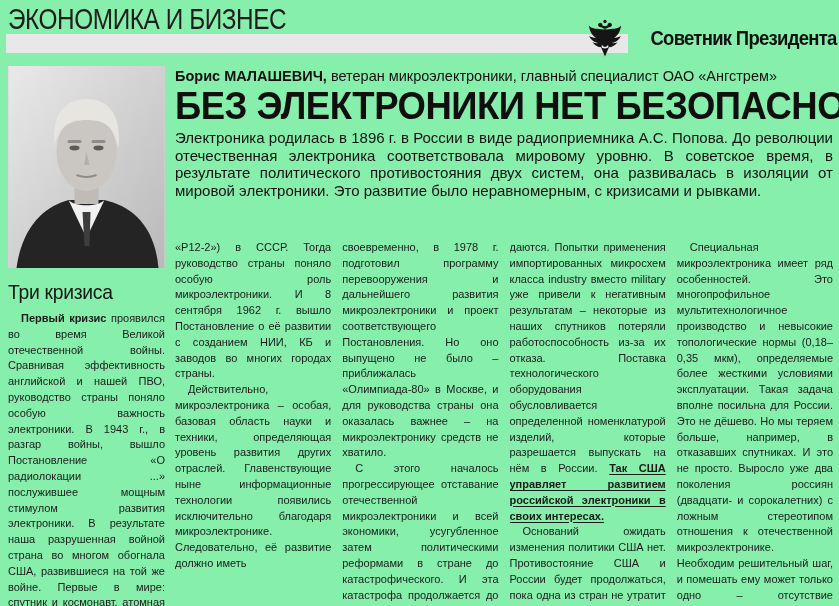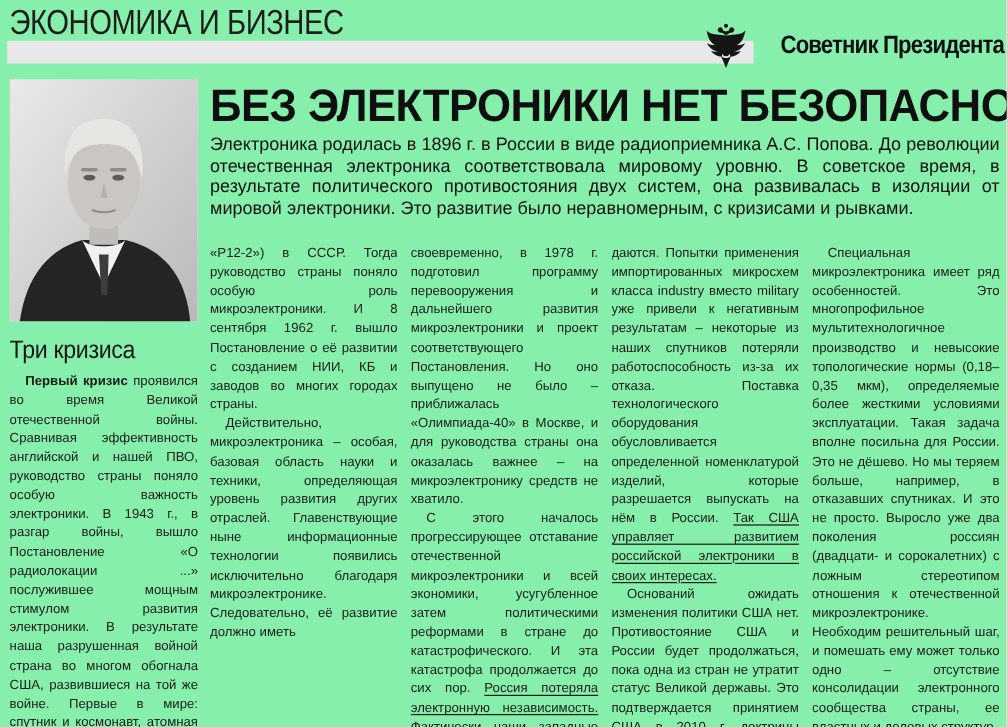--- a/index.html
+++ b/index.html
@@ -48,23 +48,23 @@
     letter-spacing:-0.5px;
   }
   .lead {
     font-size:15px; line-height:17.5px; text-align:justify; color:#111;
   }
 
   
   .body-text { font-size:11px; line-height:15.8px; text-align:justify; color:#1a1a1a; }
   .body-text p { margin:0; }
   .body-text p.ind { text-indent:13px; }
-  .u { text-decoration:underline; text-underline-offset:2px; font-weight:400; }
+  .u { text-decoration:underline; text-underline-offset:2px; font-weight:700; }
   .cols { position:absolute; left:175px; top:204px; width:658px; height:402px; display:flex; gap:11px; overflow:hidden; }
-  .col { flex:1 1 0; overflow:hidden; }
+  .col { flex:1 1 0; overflow:hidden;margin-top:36px; }
 </style>
 </head>
 <body>
 
 <div class="page">
 
   <div class="section-title">ЭКОНОМИКА И БИЗНЕС</div>
   <div class="gray-bar"></div>
   <div class="logo">
     <svg class="eagle" viewBox="0 0 32 36" aria-hidden="true">
@@ -103,34 +103,37 @@
       <path d="M68 109 Q78 113 88 109" stroke="#8f8c88" stroke-width="2" fill="none"></path>
     </svg>
     <div class="col-heading">Три кризиса</div>
     <div class="body-text">
       <p class="ind"><b>Первый кризис</b><span> проявился во время Великой отечественной войны. Сравнивая эффективность английской и нашей ПВО, руководство страны поняло особую важность электроники. В 1943 г., в разгар войны, вышло Постановление «О радиолокации ...» послужившее мощным стимулом развития электроники. В результате наша разрушенная войной страна во многом обогнала США, развившиеся на той же войне. Первые в мире: спутник и космонавт, атомная электростанция (в Обнинске), пассажирский реактивный самолет (ТУ-104), компьютер-миллионник (К340А), крупнейший пассажирский самолёт (ТУ-114) и многие другие приоритеты были наши.</span></p>
 
     </div>
   </div>
 
   <div class="article-head">
+    <div class="byline">
+      <span class="name">Борис МАЛАШЕВИЧ,</span><span> ветеран микроэлектроники, главный специалист ОАО «Ангстрем»</span>
+    </div>
     <div class="headline">БЕЗ ЭЛЕКТРОНИКИ НЕТ БЕЗОПАСНОСТИ</div>
     <div class="lead">Электроника родилась в 1896 г. в России в виде радиоприемника А.С. Попова. До революции отечественная электроника соответствовала мировому уровню. В советское время, в результате политического противостояния двух систем, она развивалась в изоляции от мировой электроники. Это развитие было неравномерным, с кризисами и рывками.</div>
   </div>
 
   <div class="cols body-text">
 
     <div class="col">
       <p>«Р12-2») в СССР. Тогда руководство страны поняло особую роль микроэлектроники. И 8 сентября 1962 г. вышло Постановление о её развитии с созданием НИИ, КБ и заводов во многих городах страны.</p>
       <p class="ind"><span>Действительно, микроэлектроника – особая, базовая область науки и техники, определяющая уровень развития других отраслей. Главенствующие ныне информационные технологии появились исключительно благодаря микроэлектронике. Следовательно, её развитие должно иметь </span></p>
 
     </div>
 
     <div class="col">
-      <p>своевременно, в 1978 г. подготовил программу перевооружения и дальнейшего развития микроэлектроники и проект соответствующего Постановления. Но оно выпущено не было – приближалась «Олимпиада-40» в Москве, и для руководства страны она оказалась важнее – на микроэлектронику средств не хватило.</p>
+      <p>своевременно, в 1978 г. подготовил программу перевооружения и дальнейшего развития микроэлектроники и проект соответствующего Постановления. Но оно выпущено не было – приближалась «Олимпиада-80» в Москве, и для руководства страны она оказалась важнее – на микроэлектронику средств не хватило.</p>
       <p class="ind"><span>С этого началось прогрессирующее отставание отечественной микроэлектроники и всей экономики, усугубленное затем политическими реформами в стране до катастрофического. И эта катастрофа продолжается до сих пор. </span><span class="u">Россия потеряла электронную независимость.</span><span> Фактически наши западные «партнёры» держат Россию «на коротком электронном поводке», избирательно регулируя поставки нам микроэлектроники механизмом лицензирования. Их избирательность строится на разделении микроэлектроники на потребительскую (consume), индустриальную (industry) и специальную (military).</span></p>
     </div>
 
     <div class="col">
       <p><span>даются. Попытки применения импортированных микросхем класса industry вместо military уже привели к негативным результатам – некоторые из наших спутников потеряли работоспособность из-за их отказа. Поставка технологического оборудования обусловливается определенной номенклатурой изделий, которые разрешается выпускать на нём в России. </span><span class="u">Так США управляет развитием российской электроники в своих интересах.</span></p>
       <p class="ind">Оснований ожидать изменения политики США нет. Противостояние США и России будет продолжаться, пока одна из стран не утратит статус Великой державы. Это подтверждается принятием США в 2010 г. доктрины кибернетических войн (AFDD3-12 Cyberspace Operations) с образованием кибернетический войск. Очевидно, что кибернетическое командование США (USCYBERCOM) не может не воспользоваться их лидерством в области микроэлектроники. Оно не может не использовать возможность введения в микропро-</p>
     </div>
 
     <div class="col">
       <p class="ind">Специальная микроэлектроника имеет ряд особенностей. Это многопрофильное мультитехнологичное производство и невысокие топологические нормы (0,18–0,35 мкм), определяемые более жесткими условиями эксплуатации. Такая задача вполне посильна для России. Это не дёшево. Но мы теряем больше, например, в отказавших спутниках. И это не просто. Выросло уже два поколения россиян (двадцати- и сорокалетних) с ложным стереотипом отношения к отечественной микроэлектронике. Необходим решительный шаг, и помешать ему может только одно – отсутствие консолидации электронного сообщества страны, ее властных и деловых структур.</p>

